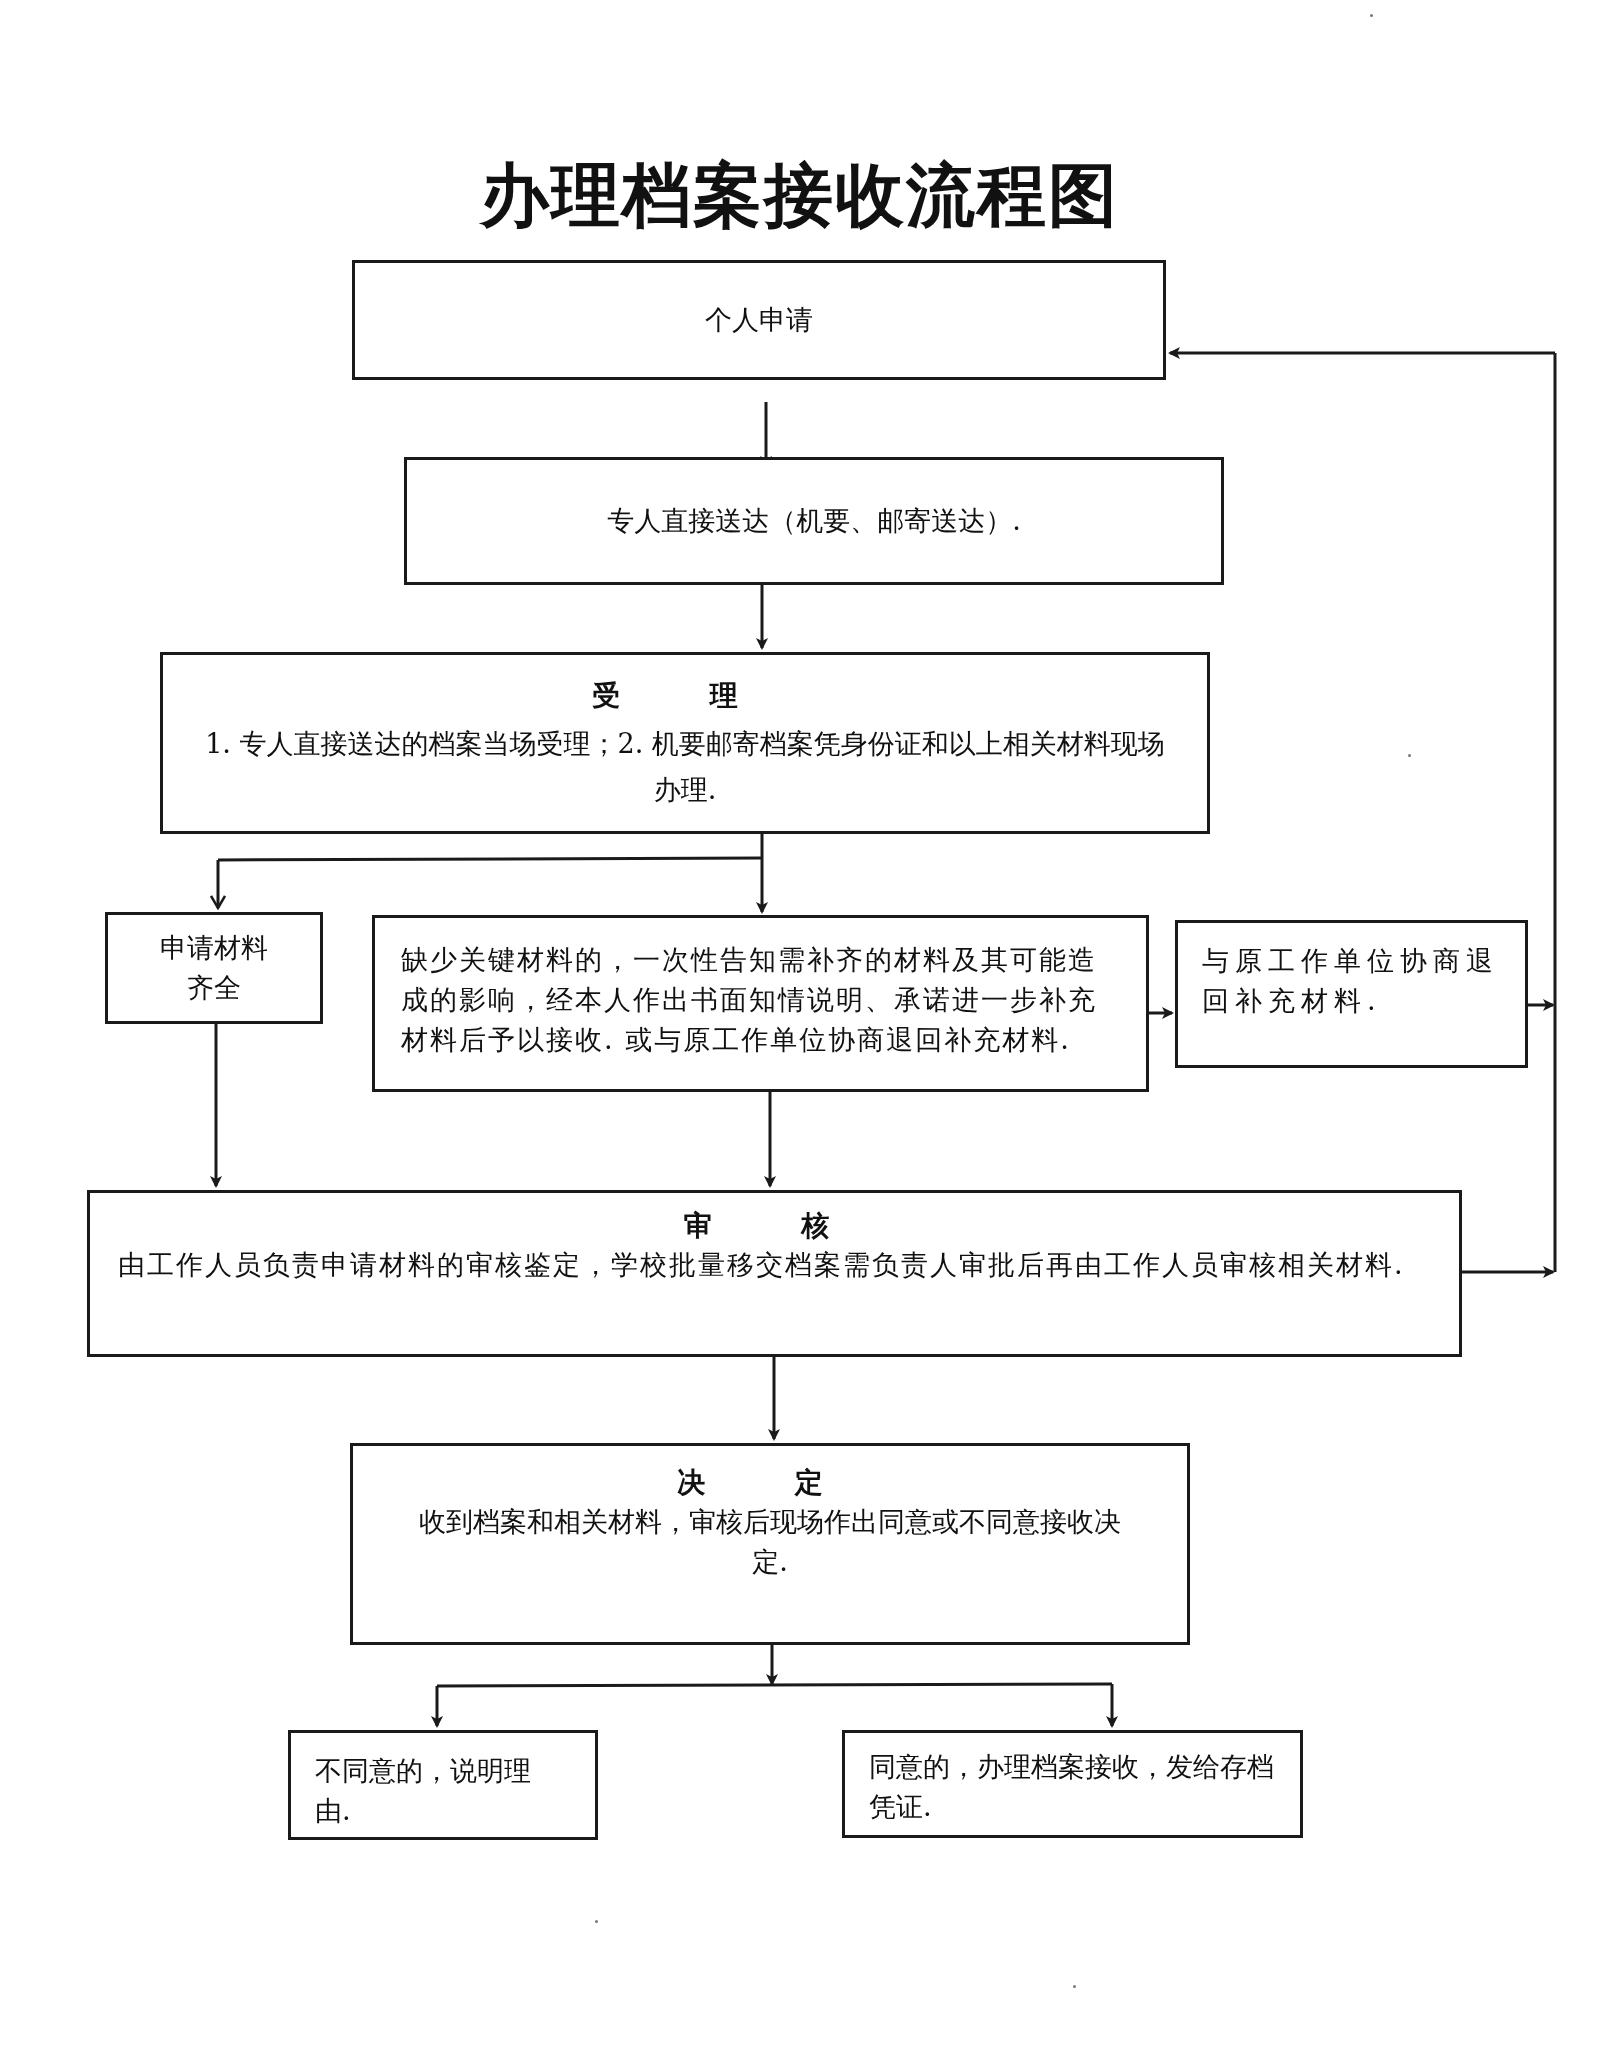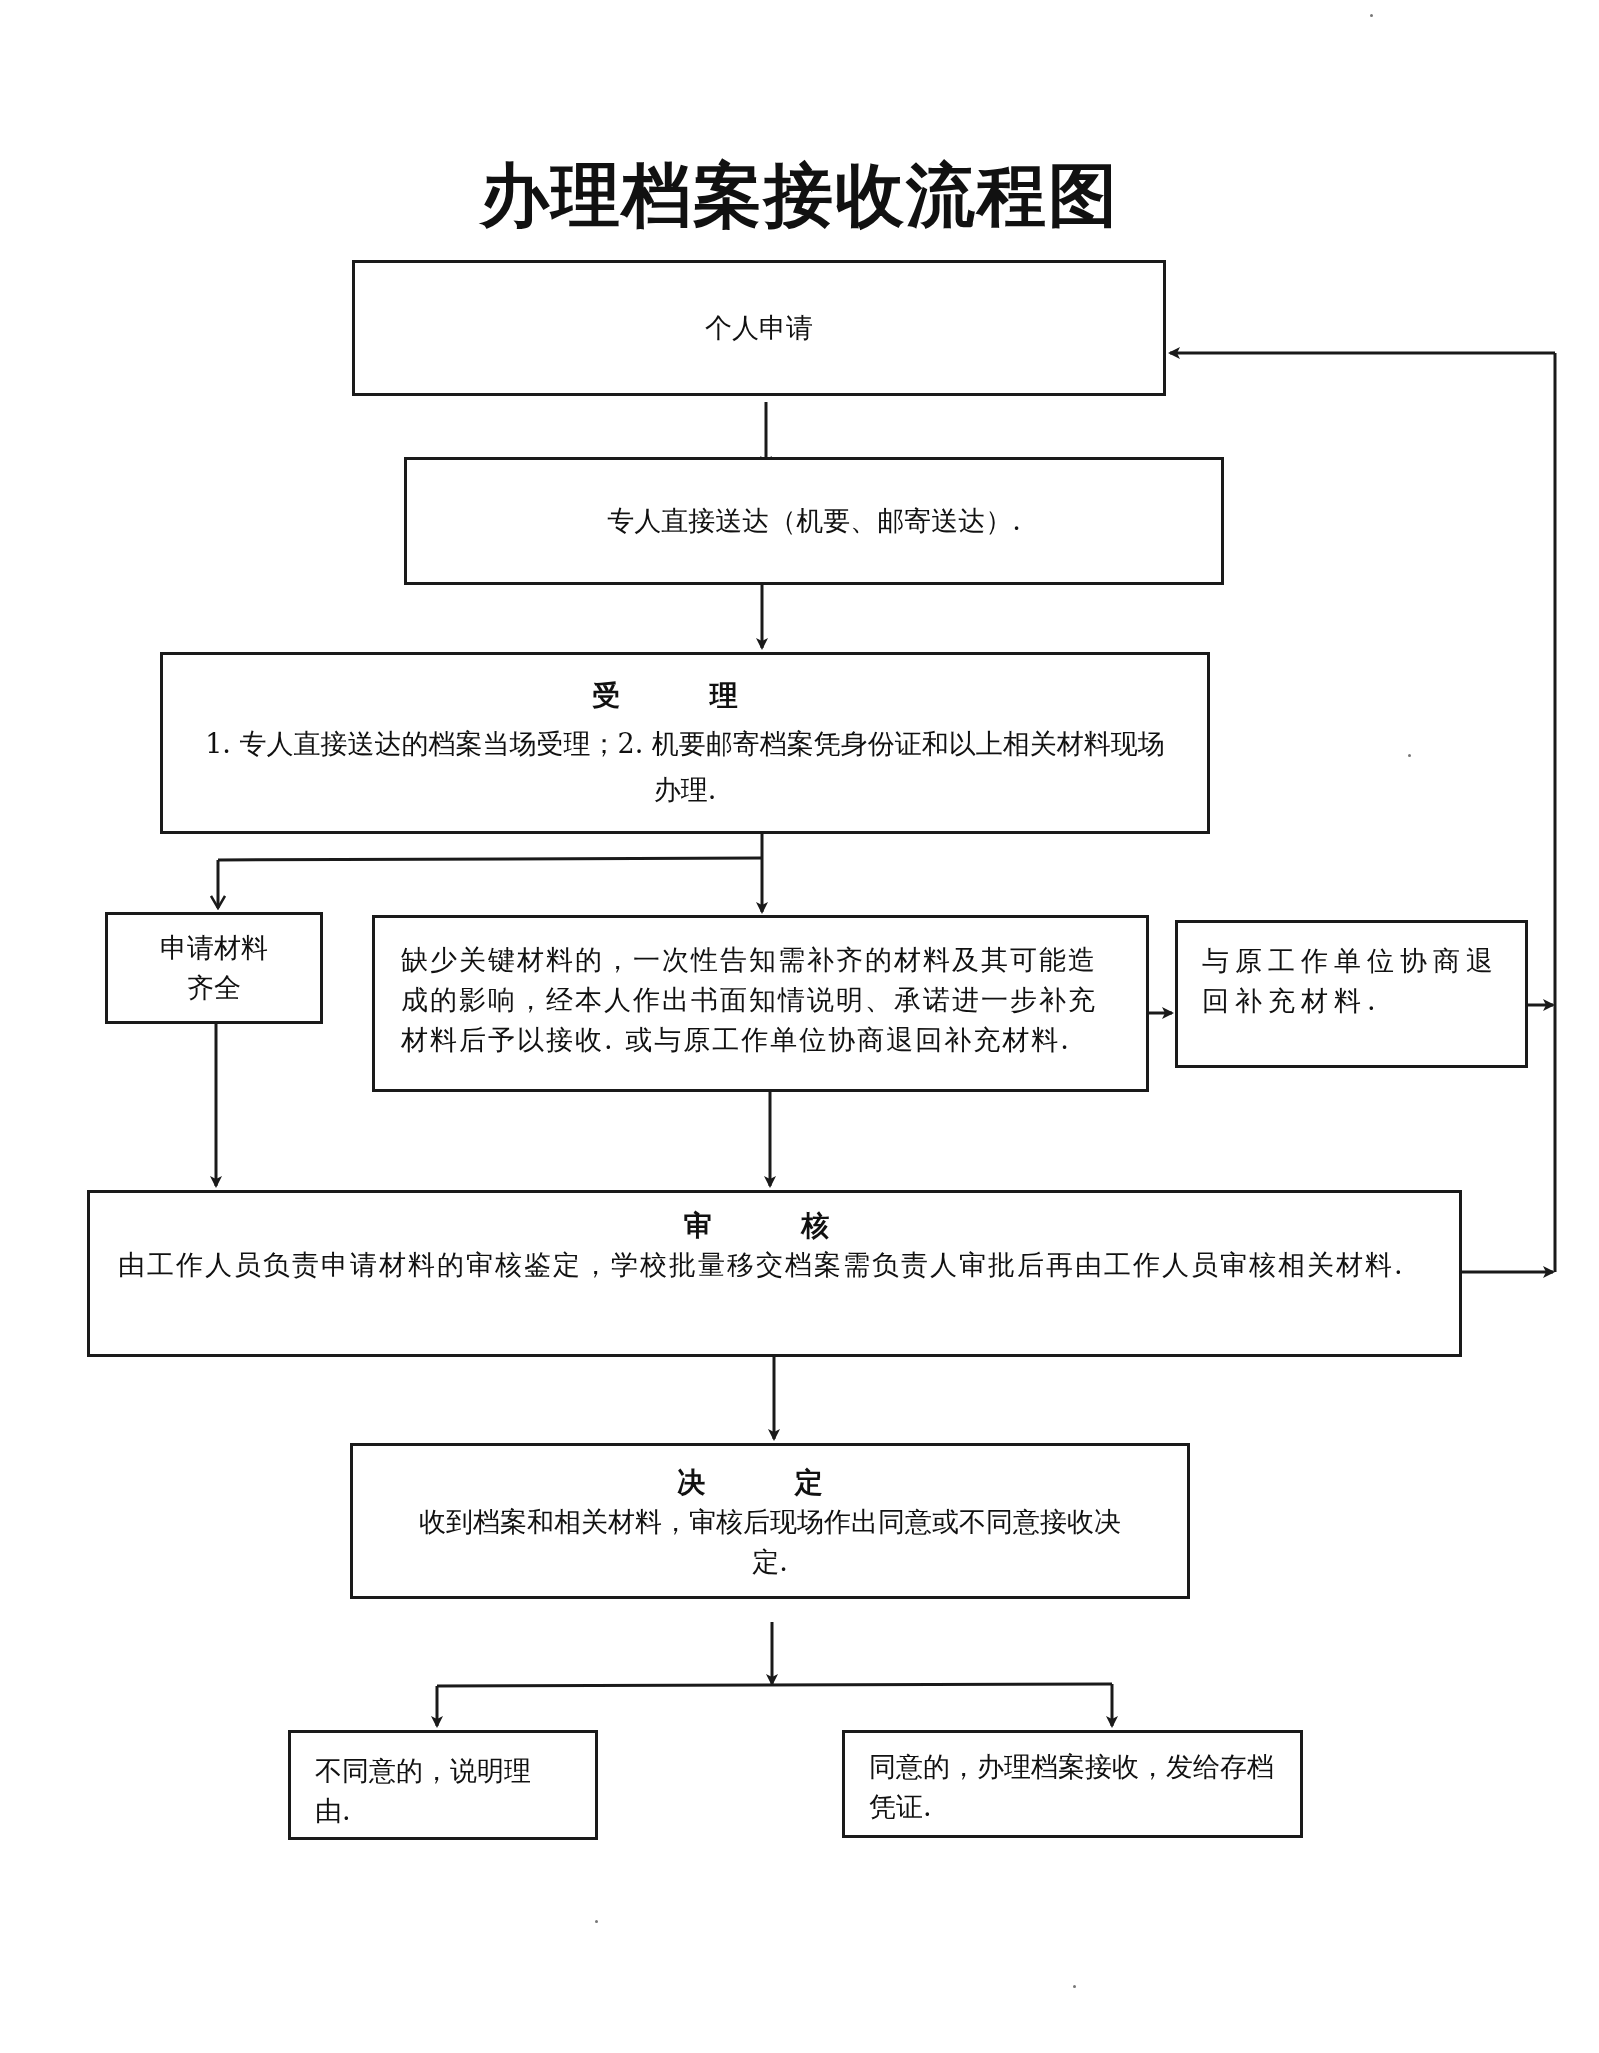--- a/index.html
+++ b/index.html
@@ -52,21 +52,21 @@
 
     <line x1="774" y1="1357" x2="774" y2="1439" marker-end="url(#ah)"></line>
 
     <line x1="772" y1="1622" x2="772" y2="1684" marker-end="url(#ah)"></line>
     <line x1="437" y1="1686" x2="1112" y2="1684"></line>
     <line x1="437" y1="1686" x2="437" y2="1726" marker-end="url(#ah)"></line>
     <line x1="1112" y1="1684" x2="1112" y2="1726" marker-end="url(#ah)"></line>
   </g>
 </svg>
 
-<div class="box center" style="left:352px; top:260px; width:814px; height:136px;">
+<div class="box center" style="left:352px; top:260px; width:814px; height:120px;">
   <span class="txt">个人申请</span>
 </div>
 
 <div class="box center" style="left:360px; top:457px; width:820px; height:128px;margin-left:44px;">
   <span class="txt">专人直接送达（机要、邮寄送达）.</span>
 </div>
 
 <div class="box" style="left:160px; top:652px; width:1050px; height:182px; padding:22px 40px 0 40px; text-align:center;">
   <div class="head">受 理</div>
   <div class="txt" style="margin-top:6px; line-height:46px;">1. 专人直接送达的档案当场受理；2. 机要邮寄档案凭身份证和以上相关材料现场办理.</div>
@@ -82,21 +82,21 @@
 
 <div class="box" style="left:1175px; top:920px; width:353px; height:148px; padding:18px 22px 0 24px;">
   <div class="txt" style="letter-spacing:6px;">与原工作单位协商退回补充材料.</div>
 </div>
 
 <div class="box" style="left:87px; top:1190px; width:1375px; height:167px; padding:14px 24px 0 28px;">
   <div class="head">审 核</div>
   <div class="txt" style="letter-spacing:2px;">由工作人员负责申请材料的审核鉴定，学校批量移交档案需负责人审批后再由工作人员审核相关材料.</div>
 </div>
 
-<div class="box" style="left:350px; top:1443px; width:840px; height:156px; padding:18px 60px 0 60px; text-align:center;">
+<div class="box" style="left:350px; top:1443px; width:840px; height:202px; padding:18px 60px 0 60px; text-align:center;">
   <div class="head">决 定</div>
   <div class="txt">收到档案和相关材料，审核后现场作出同意或不同意接收决定.</div>
 </div>
 
 <div class="box" style="left:288px; top:1730px; width:310px; height:110px; padding:18px 32px 0 24px;">
   <div class="txt">不同意的，说明理由.</div>
 </div>
 
 <div class="box" style="left:842px; top:1730px; width:461px; height:108px; padding:14px 14px 0 24px;">
   <div class="txt">同意的，办理档案接收，发给存档凭证.</div>

